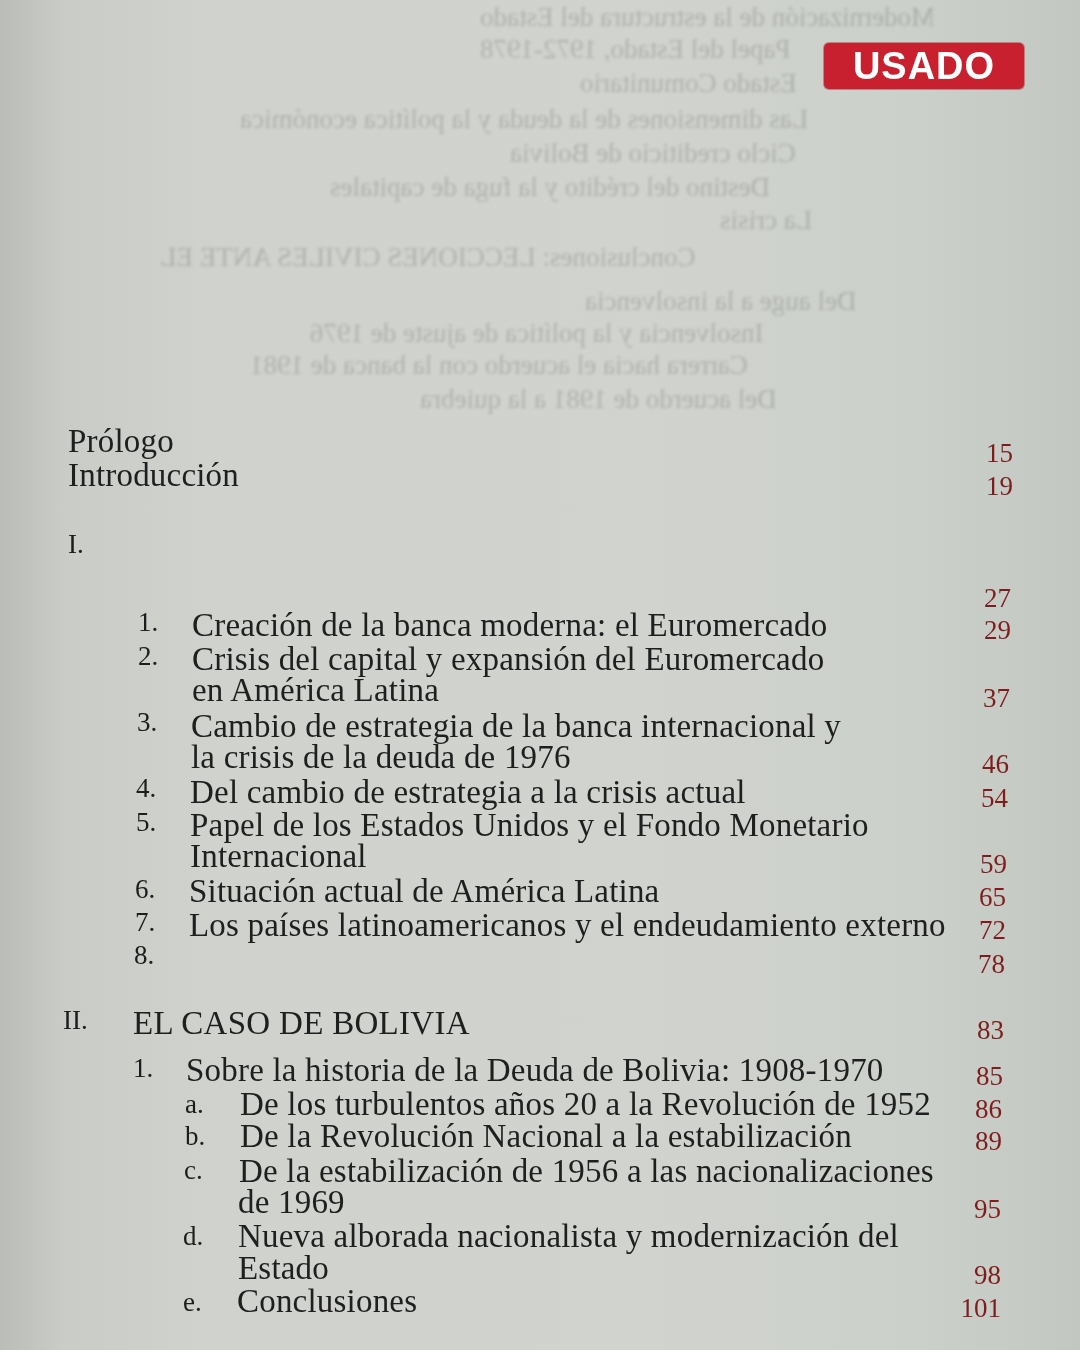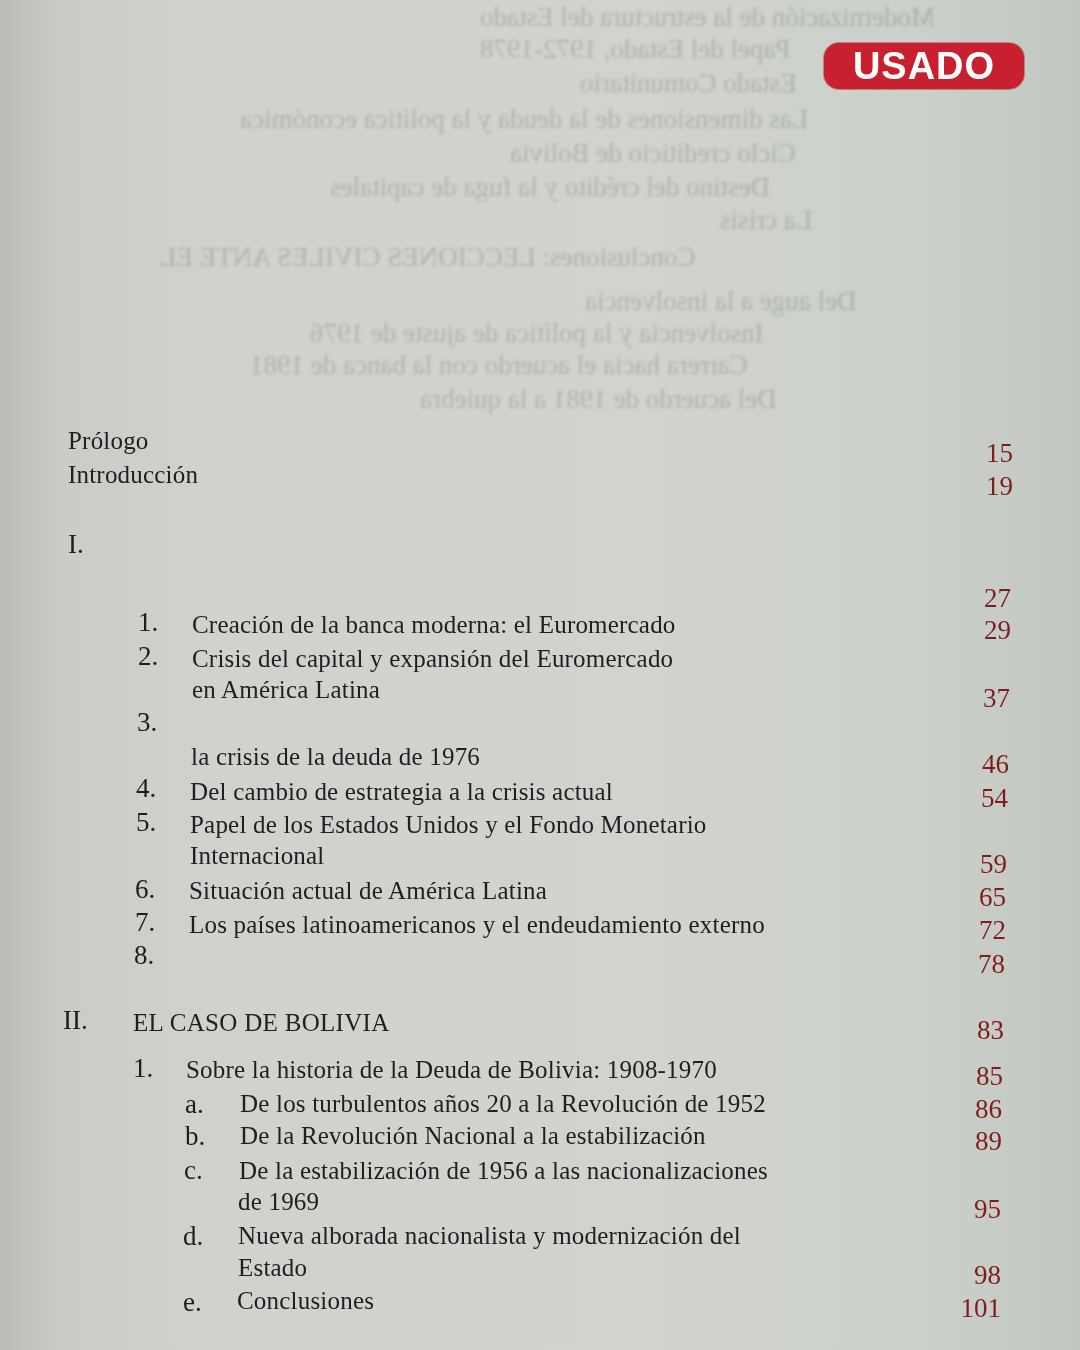--- a/index.html
+++ b/index.html
@@ -13,28 +13,28 @@
     .ghost {
       position: absolute; left: 0; top: 0; width: 1080px; height: 420px;
       pointer-events: none; filter: blur(1.4px); opacity: 0.22;
     }
     .ghost .gl {
       position: absolute; font-size: 27px; color: #3a3d3a; white-space: nowrap;
       transform: scaleX(-1); transform-origin: center;
     }
     .badge {
       position: absolute; left: 824px; top: 43px; width: 200px; height: 46px;
-      background: #c8202e; border-radius: 15px;
+      background: #c8202e; border-radius: 5px;
       display: flex; align-items: center; justify-content: center;
       color: #ffffff; font-family: "Liberation Sans", "DejaVu Sans", sans-serif;
       font-weight: bold; font-size: 38px; letter-spacing: 1px;
       box-shadow: 0 0 0 1px rgba(160,20,30,0.4);
     }
     .line {
-      position: absolute; font-size: 25px; line-height: 32px; white-space: nowrap;
+      position: absolute; font-size: 33px; line-height: 32px; white-space: nowrap;
       color: #1e1f1e; letter-spacing: 0.2px;
     }
     .num { position: absolute; font-size: 27px; line-height: 32px; white-space: nowrap; }
     .pg {
       position: absolute; font-size: 27px; line-height: 32px; width: 60px; text-align: right;
       color: #7f1d1d;
     }
     .caps { letter-spacing: 0.3px; }
   </style>
 </head>
@@ -70,20 +70,21 @@
   <div class="num" style="left:138px;top:606px">1.</div>
   <div class="line" style="left:192px;top:609px">Creación de la banca moderna: el Euromercado</div>
   <div class="pg" style="left:951px;top:614px">29</div>
 
   <div class="num" style="left:138px;top:640px">2.</div>
   <div class="line" style="left:192px;top:674px">en América Latina</div>
   <div class="line" style="left:192px;top:643px">Crisis del capital y expansión del Euromercado</div>
   <div class="pg" style="left:950px;top:682px">37</div>
 
   <div class="num" style="left:137px;top:706px">3.</div>
+  <div class="line" style="left:191px;top:710px">Cambio de estrategia de la banca internacional y</div>
   <div class="line" style="left:191px;top:741px">la crisis de la deuda de 1976</div>
   <div class="pg" style="left:949px;top:748px">46</div>
 
   <div class="num" style="left:136px;top:772px">4.</div>
   <div class="line" style="left:190px;top:776px">Del cambio de estrategia a la crisis actual</div>
   <div class="pg" style="left:948px;top:782px">54</div>
 
   <div class="num" style="left:136px;top:806px">5.</div>
   <div class="line" style="left:190px;top:809px">Papel de los Estados Unidos y el Fondo Monetario</div>
   <div class="line" style="left:190px;top:840px">Internacional</div>

